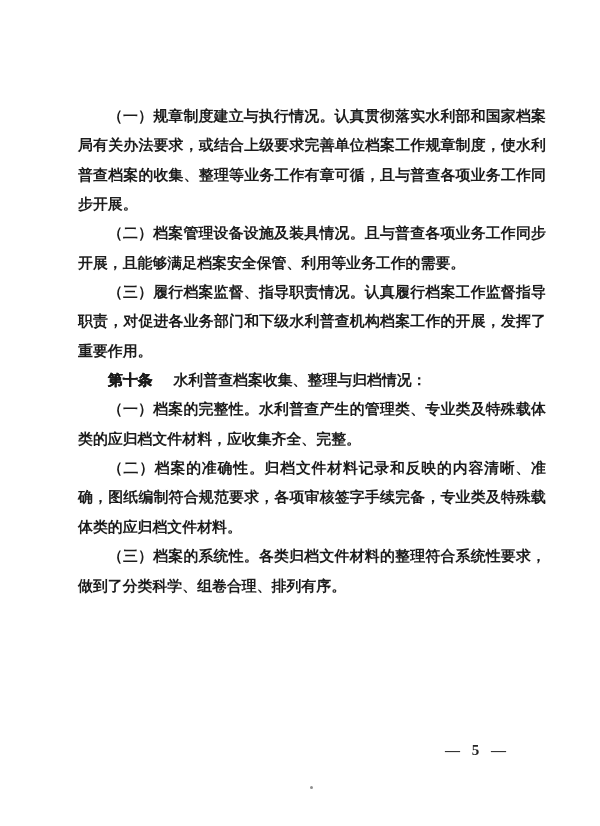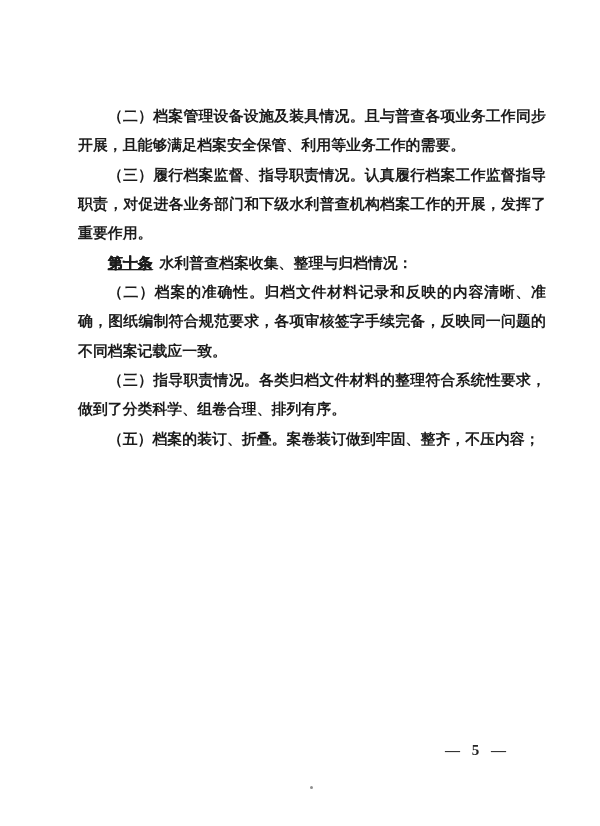--- a/index.html
+++ b/index.html
@@ -30,24 +30,23 @@
     font-weight: 700;
     color: #1c1c1c;
     text-align: justify;
     text-indent: 2em;
     letter-spacing: 0;
     word-break: normal;
   }
   .article-no {
     
     text-shadow: 0.45px 0 0 currentColor, 0 0.3px 0 currentColor;
-    text-decoration: underline;
   }
   .article-title {
-    margin-left: 7px;
+    margin-left: 21px;
   }
   .footer {
     position: absolute;
     top: 742px;
     left: 0;
     right: 94px;
     text-align: right;
     font-size: 15px;
     line-height: 16px;
     font-weight: 700;
@@ -62,22 +61,23 @@
     height: 3px;
     border-radius: 50%;
     background: #8f8f8f;
   }
 </style>
 </head>
 <body>
 
 <div class="page">
   <div class="content">
+    <p class="para">（一）规章制度建立与执行情况。认真贯彻落实水利部和国家档案局有关办法要求，或结合上级要求完善单位档案工作规章制度，使水利普查档案的收集、整理等业务工作有章可循，且与普查各项业务工作同步开展。</p>
     <p class="para">（二）档案管理设备设施及装具情况。且与普查各项业务工作同步开展，且能够满足档案安全保管、利用等业务工作的需要。</p>
     <p class="para">（三）履行档案监督、指导职责情况。认真履行档案工作监督指导职责，对促进各业务部门和下级水利普查机构档案工作的开展，发挥了重要作用。</p>
     <p class="para"><span class="article-no">第十条</span><span class="article-title">水利普查档案收集、整理与归档情况：</span></p>
-    <p class="para">（二）档案的准确性。归档文件材料记录和反映的内容清晰、准确，图纸编制符合规范要求，各项审核签字手续完备，反映同一问题的不同档案记载应一致。</p>
-    <p class="para">（三）指导职责情况。各类归档文件材料的整理符合系统性要求，做到了分类科学、组卷合理、排列有序。</p>
-    <p class="para">（五）档案的装订、折叠。案卷装订做到牢固、整齐，不压内容；</p>
+    <p class="para">（一）档案的完整性。水利普查产生的管理类、专业类及特殊载体类的应归档文件材料，应收集齐全、完整。</p>
+    <p class="para">（二）档案的准确性。归档文件材料记录和反映的内容清晰、准确，图纸编制符合规范要求，各项审核签字手续完备，专业类及特殊载体类的应归档文件材料。</p>
+    <p class="para">（三）档案的系统性。各类归档文件材料的整理符合系统性要求，做到了分类科学、组卷合理、排列有序。</p>
   </div>
   <div class="footer">— 5 —</div>
   <div class="speck"></div>
 </div>
 
 </body></html>

